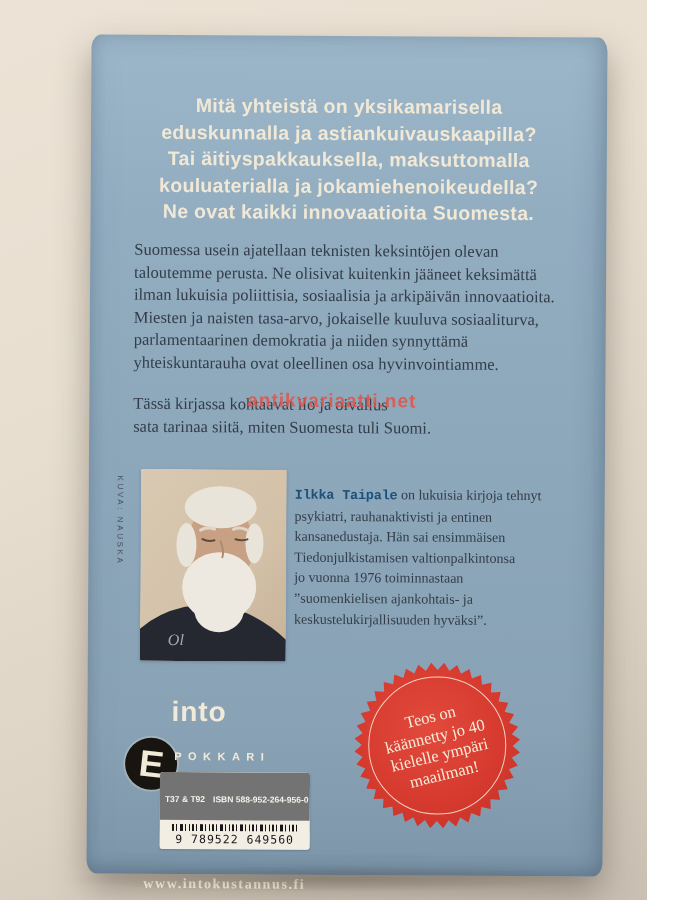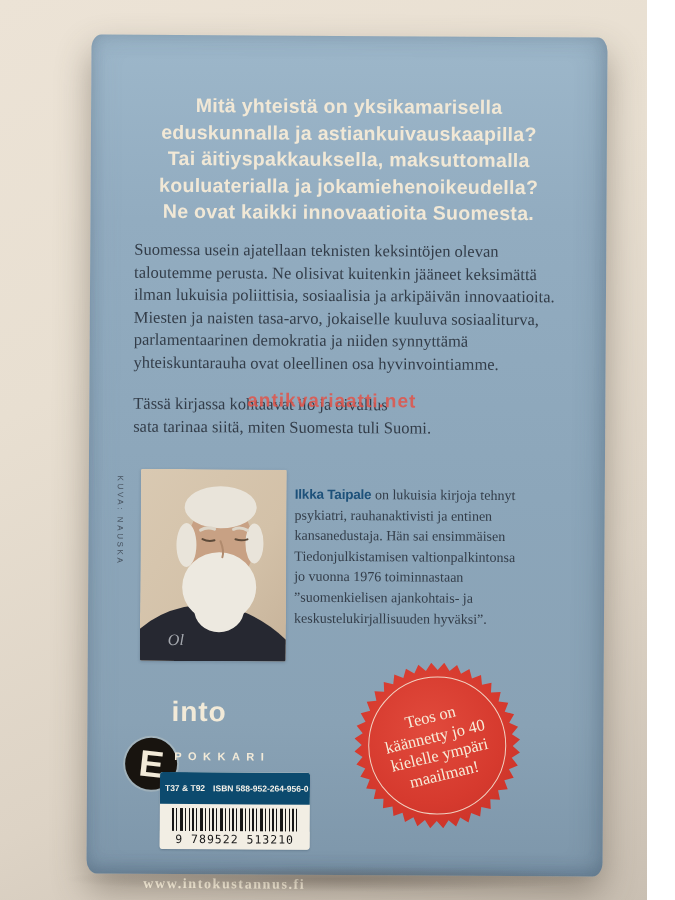--- a/index.html
+++ b/index.html
@@ -34,21 +34,21 @@
   
   .photo-credit{position:absolute;left:36px;top:441px;
                 font-size:8px;letter-spacing:2.6px;color:#46525f;
                 transform:rotate(90deg);transform-origin:0 0;white-space:nowrap;}
   .author-photo{position:absolute;left:52px;top:434px;width:146px;height:192px;
                 border-radius:2px;overflow:hidden;box-shadow:0 1px 3px rgba(40,60,80,.25);}
   .author-bio{position:absolute;left:206px;top:449px;width:250px;
               font-family:"Liberation Serif",serif;font-size:14px;line-height:20.6px;
               color:#333d49;}
   .author-bio div{white-space:nowrap;}
-  .author-name{font-family:Liberation Sans, sans-serif;font-weight:bold;
+  .author-name{font-family:Liberation Mono, monospace;font-weight:bold;
                font-size:13.5px;color:#1d517a;letter-spacing:-.2px;}
   
   .badge{position:absolute;left:267px;top:626px;width:166px;height:166px;}
   .badge-burst{position:absolute;inset:0;
                background:radial-gradient(circle at 45% 40%,#e14a3c 0%,#d63a2e 55%,#c22f26 100%);}
   .badge-ring{position:absolute;inset:14px;border:1.5px solid rgba(246,236,220,.85);
               border-radius:50%;}
   .badge-text{position:absolute;inset:0;display:flex;flex-direction:column;
               align-items:center;justify-content:center;transform:rotate(-14deg);
               font-family:"Liberation Serif",serif;font-size:16.5px;line-height:19.5px;
@@ -60,22 +60,22 @@
   .logo-e span{font-weight:bold;font-size:37px;color:#f2ead8;transform:rotate(6deg);
                line-height:1;}
   .logo-into{position:absolute;left:84px;top:663px;font-weight:bold;font-size:28px;
              line-height:1;color:#f2ead8;letter-spacing:1px;}
   .logo-pokkari{position:absolute;left:87px;top:715px;font-weight:bold;font-size:11px;
                 letter-spacing:6.5px;color:#f2ead8;}
   
   .barcode-box{position:absolute;left:73px;top:737px;width:150px;height:77px;
                background:#f2eee4;border-radius:3px;display:flex;flex-direction:column;
                overflow:hidden;box-shadow:0 1px 2px rgba(40,60,80,.3);}
-  .barcode-strip{height:16px;background:#0c4a6e;color:#f5f2ea;display:flex;
-                 align-items:center;padding:8px 5px;font-weight:bold;font-size:8.5px;
+  .barcode-strip{height:16px;background:#737373;color:#f5f2ea;display:flex;
+                 align-items:flex-end;padding:16px 5px;font-weight:bold;font-size:8.5px;
                  white-space:nowrap;}
   .barcode-strip .divider{width:1px;height:10px;background:#8a8a8a;margin:0 4px;}
   .barcode-bars{flex:1;margin:4px 12px 0 12px;
       background:repeating-linear-gradient(90deg,
         #161616 0 2px,transparent 2px 4px,#161616 4px 5px,transparent 5px 8px,
         #161616 8px 11px,transparent 11px 13px,#161616 13px 14px,transparent 14px 17px,
         #161616 17px 18px,transparent 18px 20px);}
   .barcode-digits{font-family:"DejaVu Sans Mono",monospace;font-size:11.5px;
                   color:#1a1a1a;text-align:center;padding:1px 0 3px 0;letter-spacing:1px;
                   background:#f2eee4;}
@@ -168,19 +168,19 @@
     <div class="logo-into">into</div>
     <div class="logo-pokkari">POKKARI</div>
 
     <div class="barcode-box">
       <div class="barcode-strip">
         <span>T37 &amp; T92</span>
         <span class="divider"></span>
         <span>ISBN 588-952-264-956-0</span>
       </div>
       <div class="barcode-bars"></div>
-      <div class="barcode-digits">9 789522 513210</div>
+      <div class="barcode-digits">9 789522 649560</div>
     </div>
 
     <div class="website">www.intokustannus.fi</div>
 
   </div>
 </div>
 
 </body></html>

